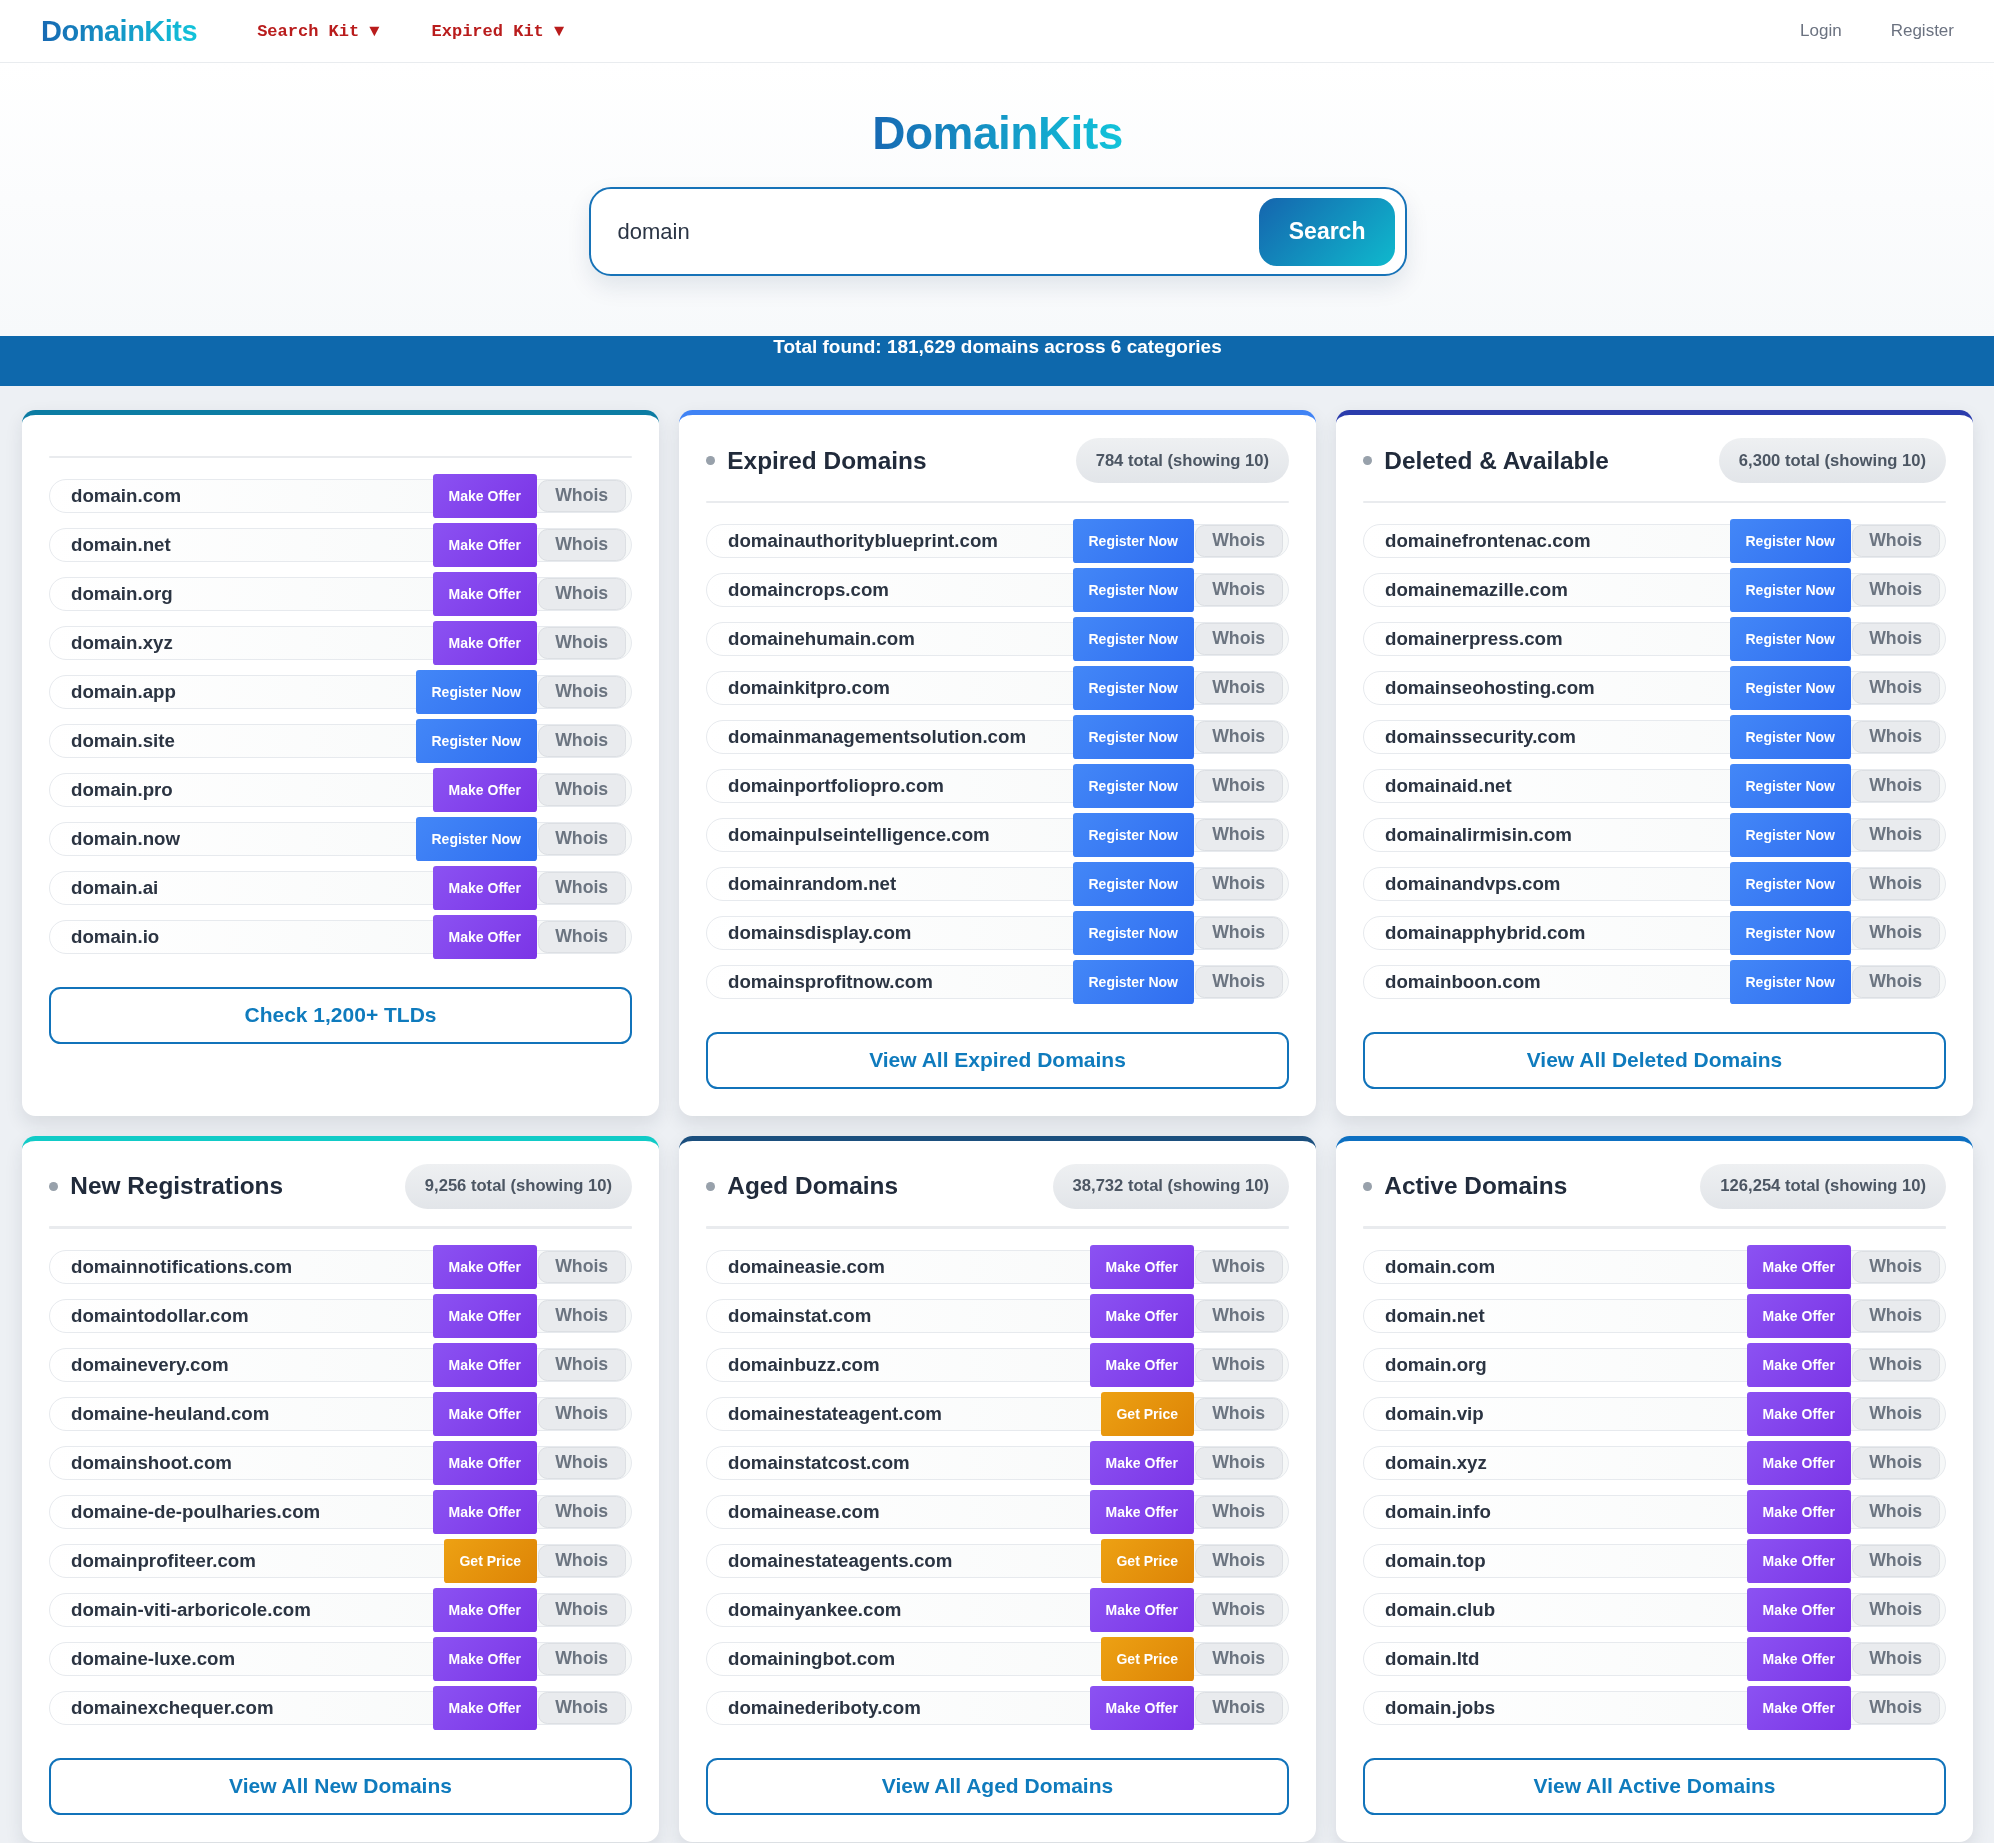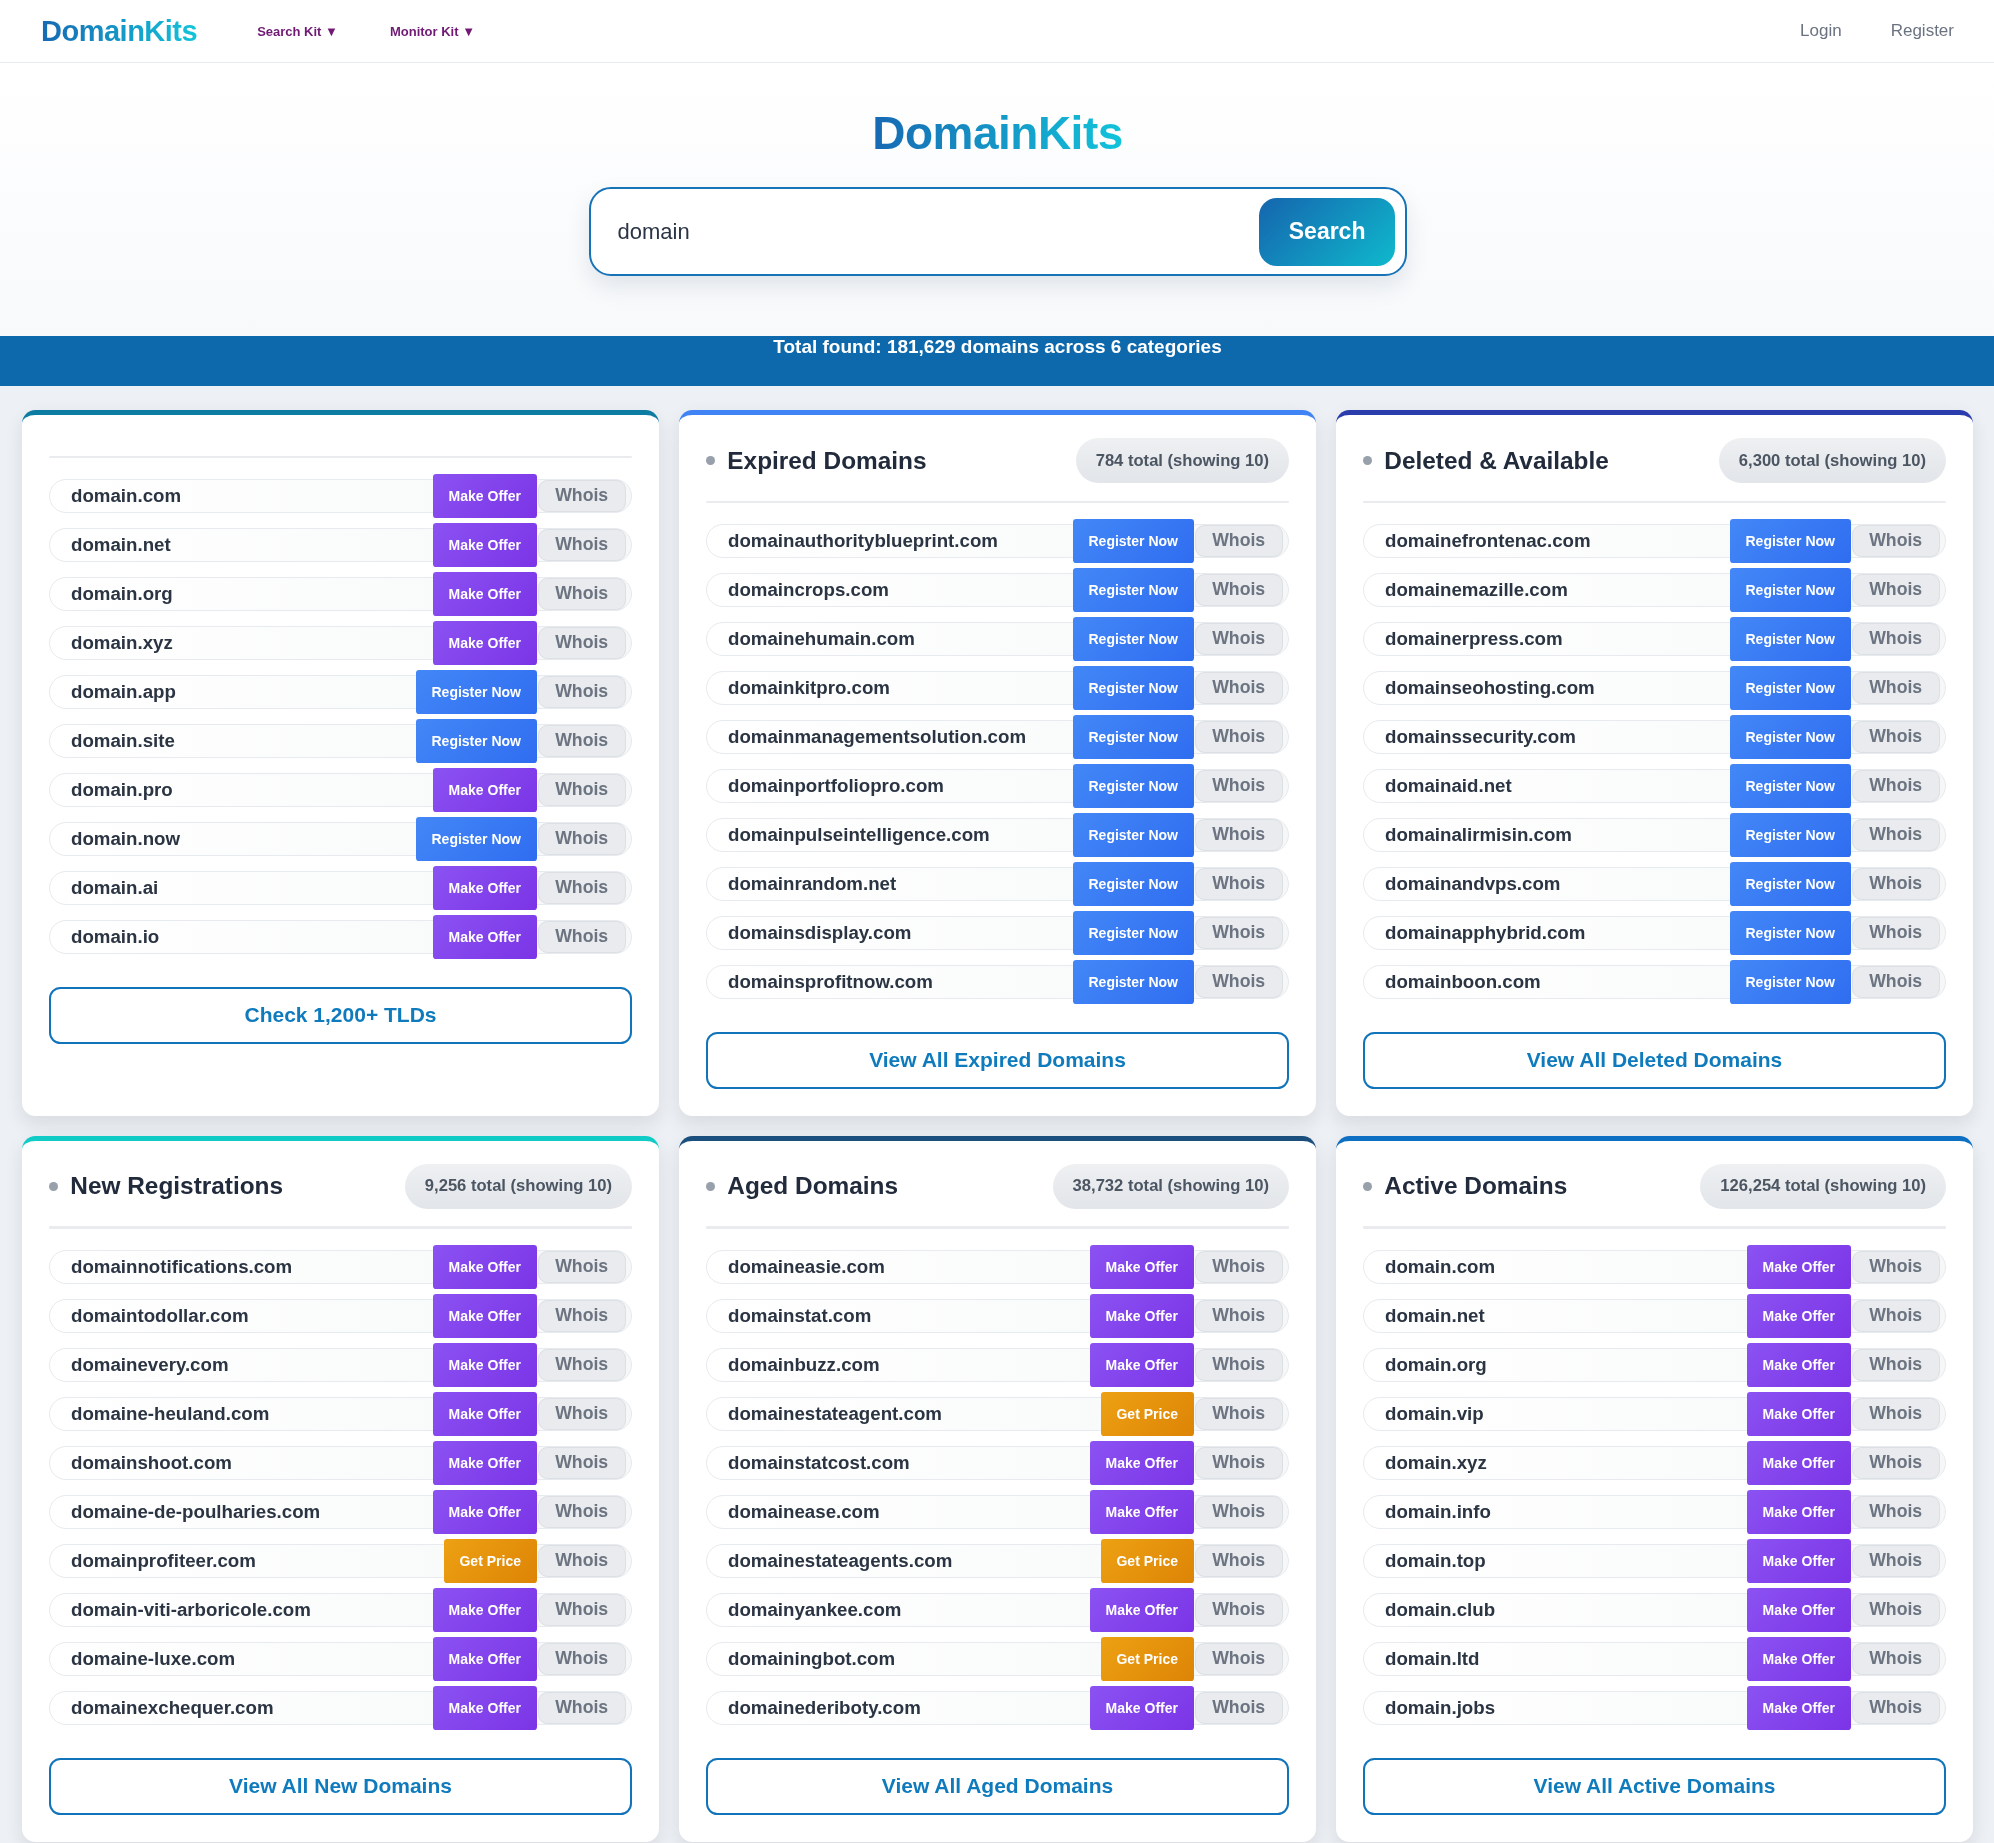--- a/index.html
+++ b/index.html
@@ -5,21 +5,21 @@
   * { margin:0; padding:0; box-sizing:border-box; }
   html,body { width:1995px; background:#edf0f4; font-family:"Liberation Sans", sans-serif; }
 
   
   .nav { height:63px; background:#ffffff; display:flex; align-items:center; padding:0 41px;
          border-bottom:1px solid #e9ecef; }
   .logo { font-size:29px; font-weight:800; letter-spacing:-0.5px;
           background:linear-gradient(90deg,var(--brand-blue),var(--brand-cyan));
           -webkit-background-clip:text; background-clip:text; color:transparent; cursor:pointer; }
   .nav-menu { display:flex; gap:52px; margin-left:60px; }
-  .nav-item { font-size:13px; font-weight:600; color:#701a75; cursor:pointer; }
+  .nav-item { font-size:17px; font-weight:600; color:#b91c1c; cursor:pointer;font-family:Liberation Mono, monospace; }
   .nav-right { margin-left:auto; display:flex; gap:49px; }
   .nav-link { font-size:17px; color:#6b7280; cursor:pointer; }
 
   
   .hero { height:273px; background:linear-gradient(#ffffff,#f7f9fb); text-align:center; padding-top:43px; }
   .hero-title { font-size:46px; font-weight:800; letter-spacing:-0.5px; display:inline-block;
           background:linear-gradient(90deg,var(--brand-blue),var(--brand-cyan));
           -webkit-background-clip:text; background-clip:text; color:transparent; }
   .search-wrap { width:818px; height:89px; margin:27px auto 0; background:#ffffff;
           border:2.6px solid #1773b8; border-radius:22px; display:flex; align-items:center;
@@ -69,21 +69,21 @@
   .footer-link { color:#c7ced6; font-size:16px; cursor:pointer; }
   .copyright { color:#8d96a5; font-size:16px; }
 </style>
 </head>
 <body>
 
 <div class="nav">
   <div class="logo">DomainKits</div>
   <div class="nav-menu">
     <div class="nav-item">Search Kit ▼</div>
-    <div class="nav-item">Monitor Kit ▼</div>
+    <div class="nav-item">Expired Kit ▼</div>
   </div>
   <div class="nav-right">
     <div class="nav-link">Login</div>
     <div class="nav-link">Register</div>
   </div>
 </div>
 
 <div class="hero">
   <div class="hero-title">DomainKits</div>
   <div class="search-wrap">

